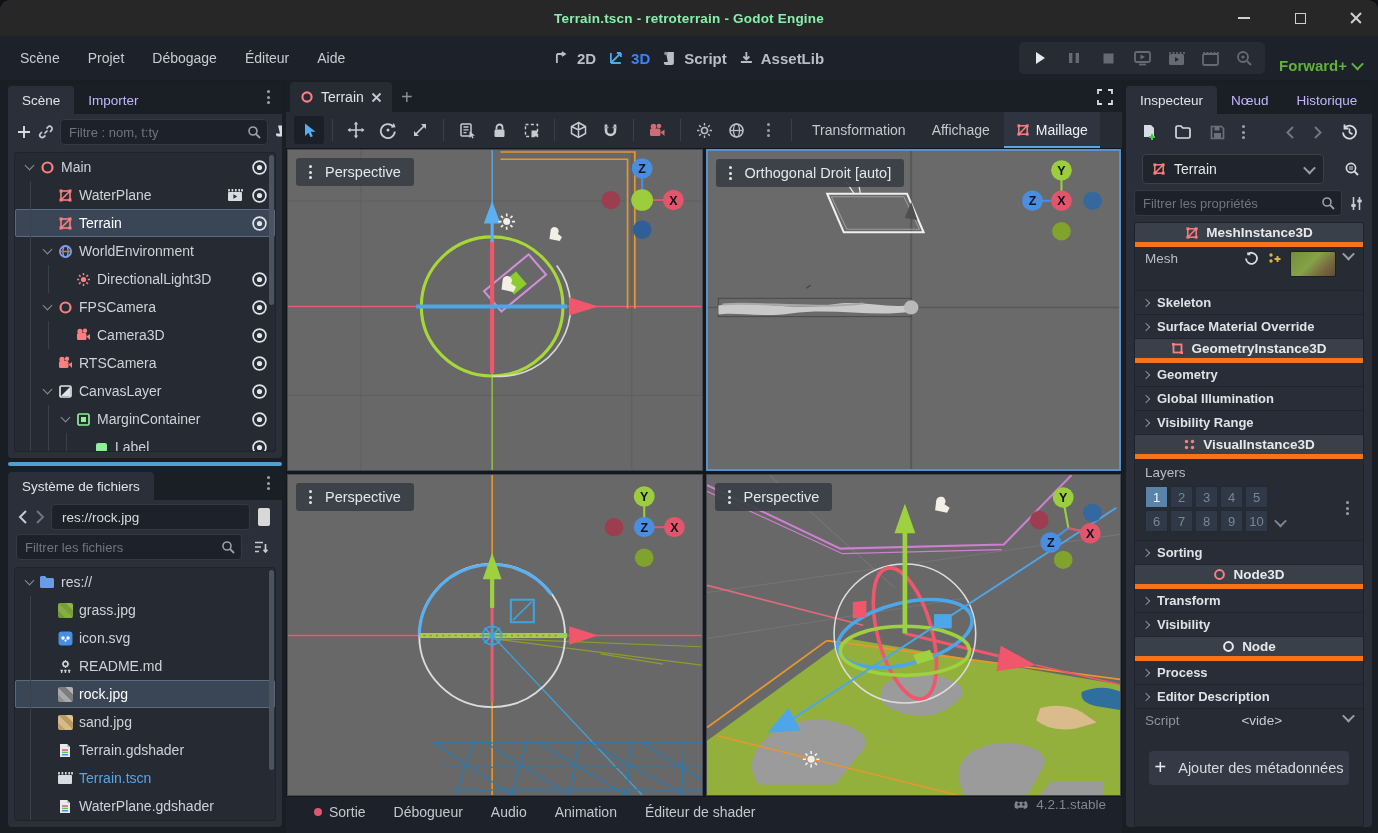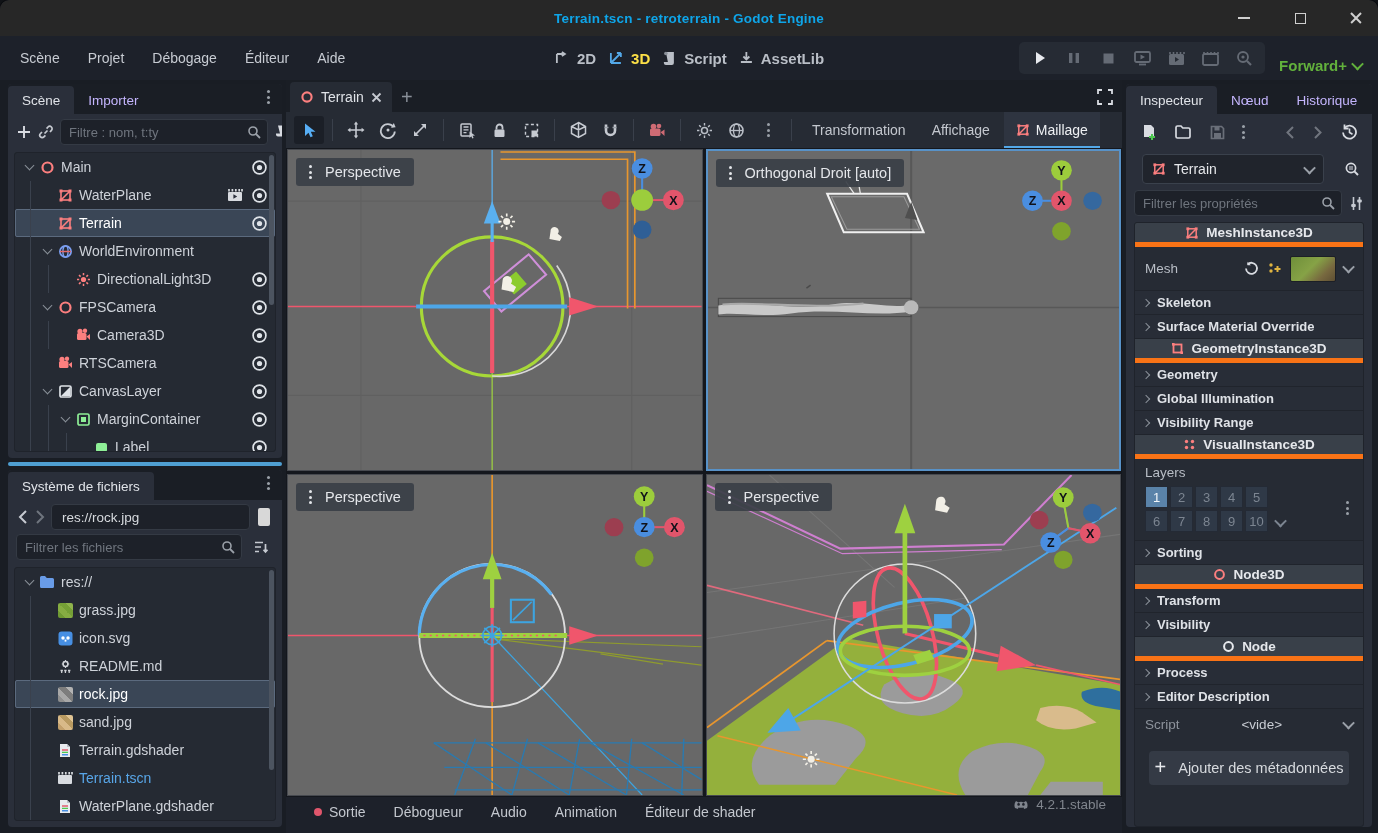--- a/index.html
+++ b/index.html
@@ -1,33 +1,33 @@
 <!DOCTYPE html>
 <html><head>
 <meta charset="utf-8">
 <style>
   html,body{margin:0;padding:0;background:#101216;font-family:"Liberation Sans","DejaVu Sans",sans-serif;}
   *{box-sizing:border-box;}
   .window{position:relative;width:1378px;height:833px;background:#1d212a;border-radius:9px 9px 0 0;overflow:hidden;outline:1px solid #0b0c0f;}
   
   .titlebar{height:36px;background:#272727;border-radius:9px 9px 0 0;display:flex;align-items:center;justify-content:center;position:relative;}
-  .titlebar .title{color:#0ea5e9;font-size:13.5px;font-weight:700;letter-spacing:.2px;}
+  .titlebar .title{color:#86efac;font-size:13.5px;font-weight:700;letter-spacing:.2px;}
   .winctl{position:absolute;right:14px;top:0;height:36px;display:flex;align-items:center;gap:40px;}
   .wbtn{width:16px;height:16px;display:flex;align-items:center;justify-content:center;cursor:default;}
   .wbtn .min{width:12px;height:2px;background:#cfcfcf;}
   .wbtn .max{width:11px;height:11px;border:1.5px solid #cfcfcf;}
   .wbtn .x1,.wbtn .x2{position:absolute;width:14px;height:1.8px;background:#cfcfcf;}
   .wbtn .x1{transform:rotate(45deg);} .wbtn .x2{transform:rotate(-45deg);}
   
   .menubar{height:44px;background:#1d212a;display:flex;align-items:center;padding:0 10px;position:relative;}
   .menus{display:flex;gap:8px;}
   .menu-item{color:#c7cbd2;font-size:14px;padding:6px 10px;border-radius:4px;}
   .workspaces{position:absolute;left:50%;transform:translateX(-50%);display:flex;gap:12px;align-items:center;}
   .ws{display:flex;align-items:center;gap:7px;color:#b9bec6;font-size:15px;font-weight:700;}
-  .ws.active{color:#fde047;}
+  .ws.active{color:#3b82f6;}
   .runbar{margin-left:auto;display:flex;align-items:flex-end;gap:14px;}
   .playgroup{display:flex;background:#262b34;border-radius:5px;padding:3px 6px;gap:4px;}
   .pbtn{width:30px;height:26px;display:flex;align-items:center;justify-content:center;}
   .renderer{display:flex;align-items:center;gap:6px;color:#62b13c;font-weight:700;font-size:15px;padding-right:6px;}
   .chev{width:9px;height:9px;border-right:2px solid #62b13c;border-bottom:2px solid #62b13c;transform:rotate(45deg) translate(-1px,-1px);}
   
   .main{display:flex;height:753px;background:#191d24;}
   .leftcol{width:286px;display:flex;flex-direction:column;padding:4px 4px 6px 8px;gap:4px;}
   .centercol{flex:1;display:flex;flex-direction:column;min-width:0;}
   .rightcol{width:256px;display:flex;flex-direction:column;padding:4px 6px 6px 4px;}
@@ -86,21 +86,21 @@
   .version{margin-left:auto;display:flex;align-items:center;gap:7px;color:#80858d;font-size:13.5px;}
   
   .insp{flex:1;}
   .itoolbar{display:flex;align-items:center;gap:8px;padding:5px 10px;flex:none;}
   .noderow{margin:2px 8px;height:30px;background:#20242c;border:1px solid #3a414c;border-radius:4px;display:flex;align-items:center;gap:8px;padding:0 9px;color:#e5e7ea;font-size:14px;flex:none;}
   .irow{display:flex;align-items:center;gap:6px;margin:2px 8px;flex:none;}
   .icontent{flex:1;margin:4px 8px 0 8px;background:#262b34;border:1px solid #1f232b;border-radius:3px;overflow:hidden;display:flex;flex-direction:column;}
   .cat{height:24px;background:#394049;display:flex;align-items:center;justify-content:center;gap:7px;color:#e6e8ec;font-size:13.5px;font-weight:700;border-bottom:5px solid #f97316;flex:none;}
   .sect{height:24px;display:flex;align-items:center;gap:6px;padding:0 6px;color:#dfe2e7;font-size:13px;font-weight:700;border-bottom:1px solid #20242c;flex:none;background:#282d37;}
   .sarr{width:6px;height:6px;border-right:1.7px solid #8a9099;border-bottom:1.7px solid #8a9099;transform:rotate(-45deg);margin:0 2px;}
-  .prow{display:flex;align-items:center;padding:4px 10px;color:#b9bec6;font-size:13.5px;border-bottom:1px solid #20242c;flex:none;}
+  .prow{display:flex;align-items:flex-start;padding:4px 10px;color:#b9bec6;font-size:13.5px;border-bottom:1px solid #20242c;flex:none;}
   .meshthumb{width:46px;height:26px;border-radius:2px;background:linear-gradient(135deg,#6f8f3a 0%,#86a246 45%,#77683f 75%,#5e4f33 100%);border:1px solid #1c1f26;}
   .layerwrap{padding:2px 10px 8px 10px;border-bottom:1px solid #20242c;flex:none;}
   .lgrid{display:flex;gap:2px;margin-top:2px;}
   .lcell{width:23px;height:22px;background:#2f3947;border:1px solid #242a35;color:#7c8591;font-size:13px;display:flex;align-items:center;justify-content:center;}
   .lcell.on{background:#5a83a9;color:#f2f6fa;}
   .metabtn{margin:12px 14px;height:34px;background:#343a45;border-radius:4px;display:flex;align-items:center;justify-content:center;gap:12px;color:#d7dade;font-size:14.5px;flex:none;}
   .metabtn .plus{font-size:20px;color:#e8eaee;margin-top:-2px;}
   .dim{opacity:.45;}
   .ilabel{color:#8d939c;}
 </style>

